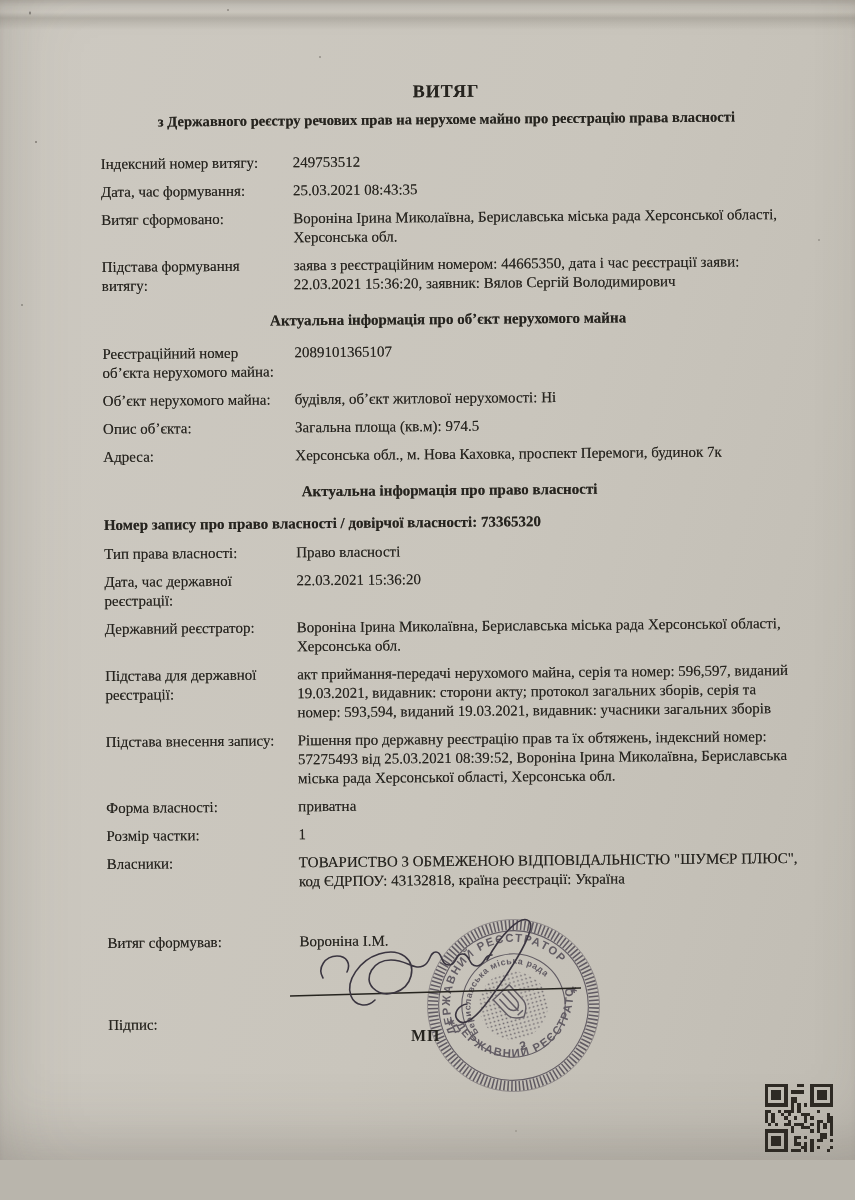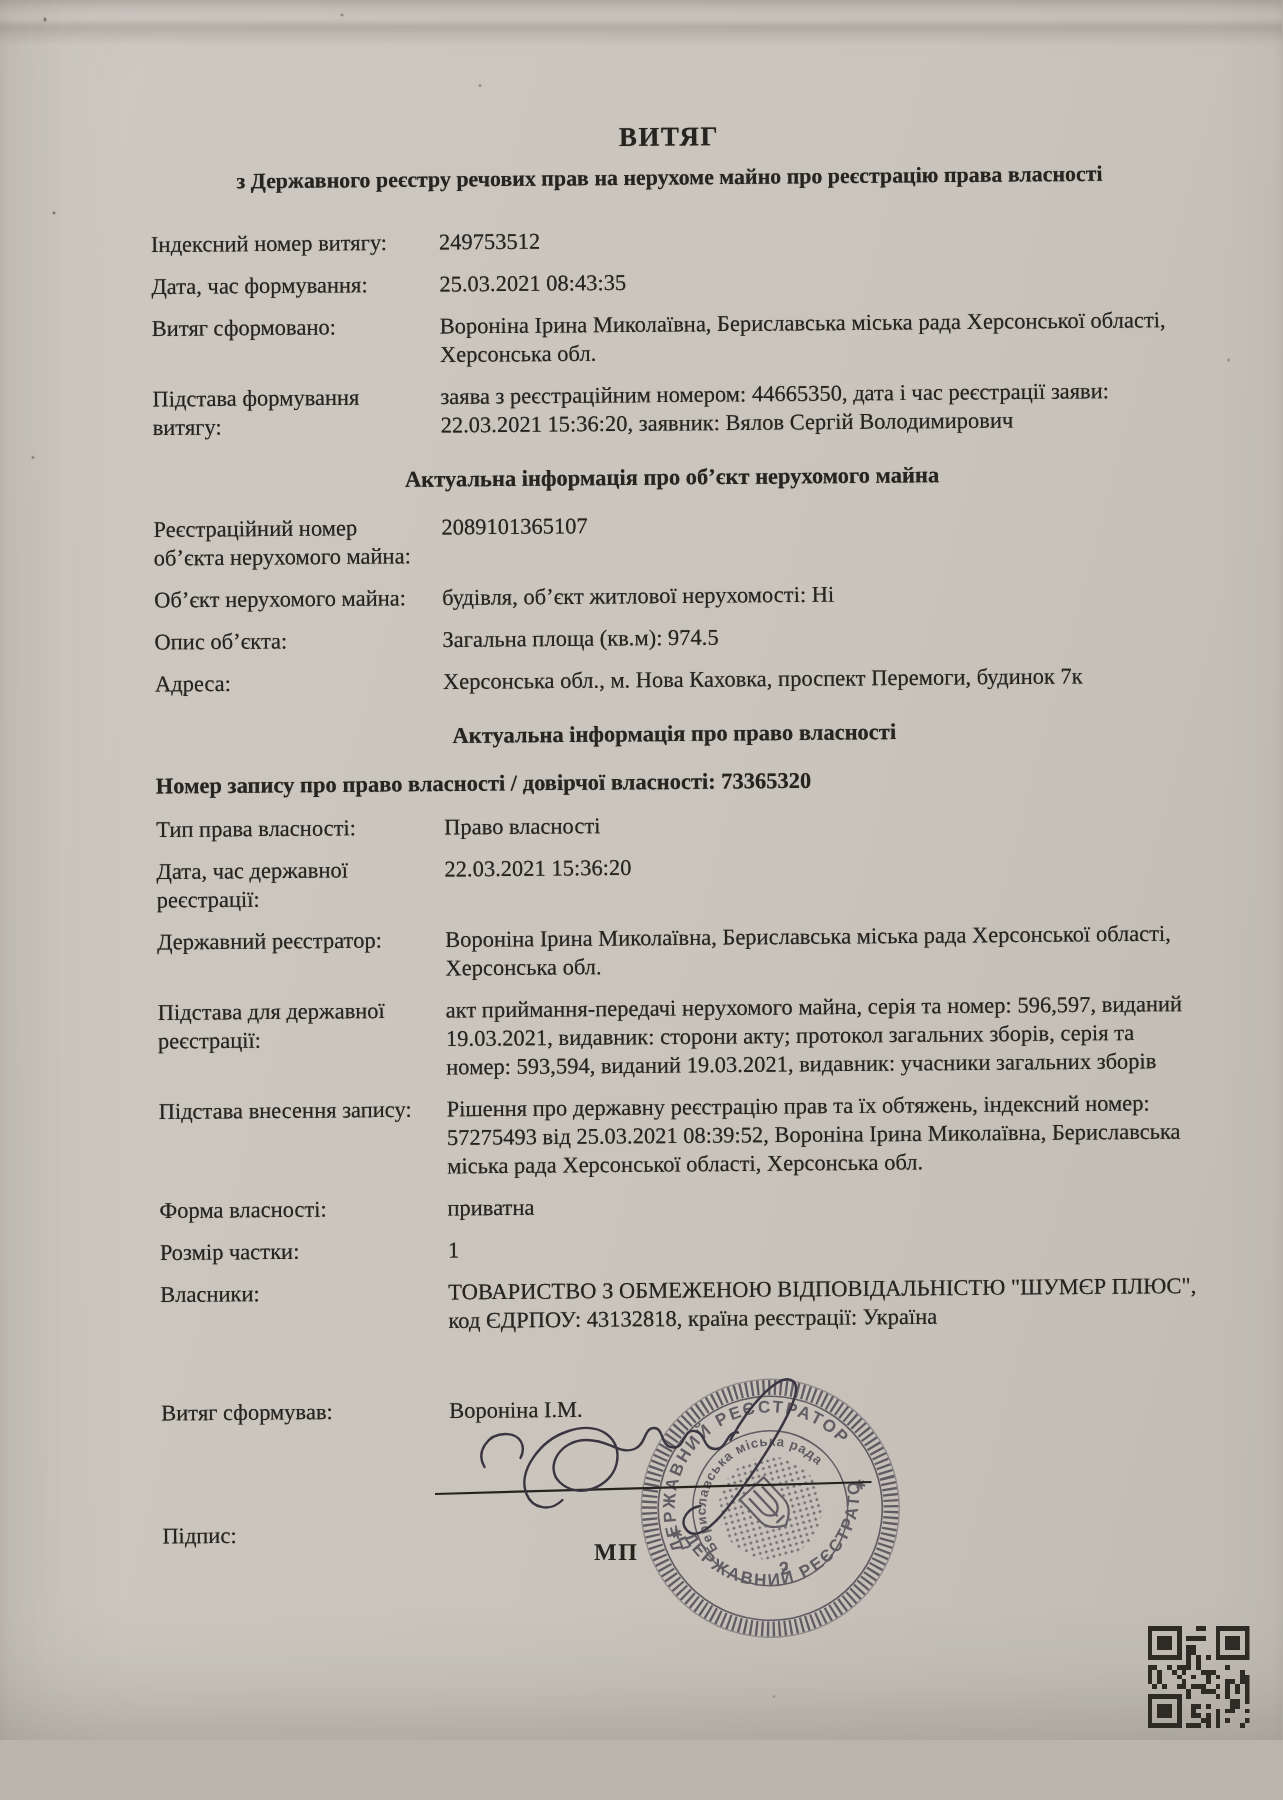--- a/index.html
+++ b/index.html
@@ -44,21 +44,21 @@
   .row-value{flex:1;}
   .section-heading{
     text-align:center;font-weight:bold;font-size:15px;margin:17px 0 13px 0;
   }
   .record-line{font-weight:bold;margin:0 0 10px 0;}
   .footer-row{margin-top:41px;}
   .sign-row{margin-top:63px;}
   
   .stamp-wrap{position:absolute;left:423px;top:915px;width:181px;height:181px;transform:rotate(-15deg);opacity:.83;}
   .sig-wrap{position:absolute;left:263px;top:908px;width:332px;height:160px;}
-  .mp-label{position:absolute;left:396px;top:1027px;font-weight:bold;font-size:16px;letter-spacing:1px;}
+  .mp-label{position:absolute;left:411px;top:1027px;font-weight:bold;font-size:16px;letter-spacing:1px;}
   .qr-wrap{position:absolute;left:765px;top:1084px;width:70px;text-align:left;}
   .qr-label{font-size:8.5px;letter-spacing:.4px;margin-top:3px;font-family:"Liberation Serif",serif;}
 </style>
 </head>
 <body>
 
 <div class="page">
 
   <div class="content">
     <h1 class="doc-title">ВИТЯГ</h1>

